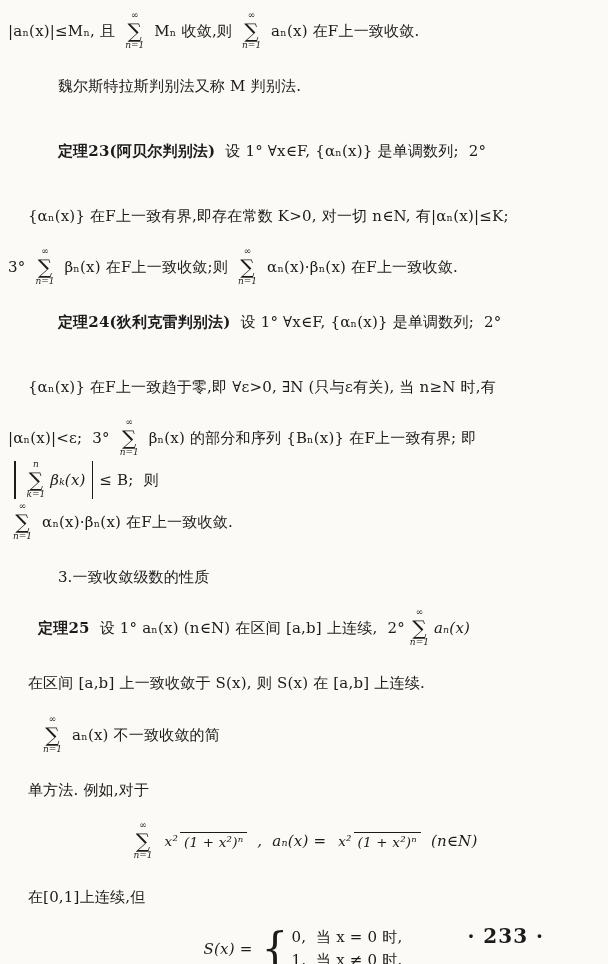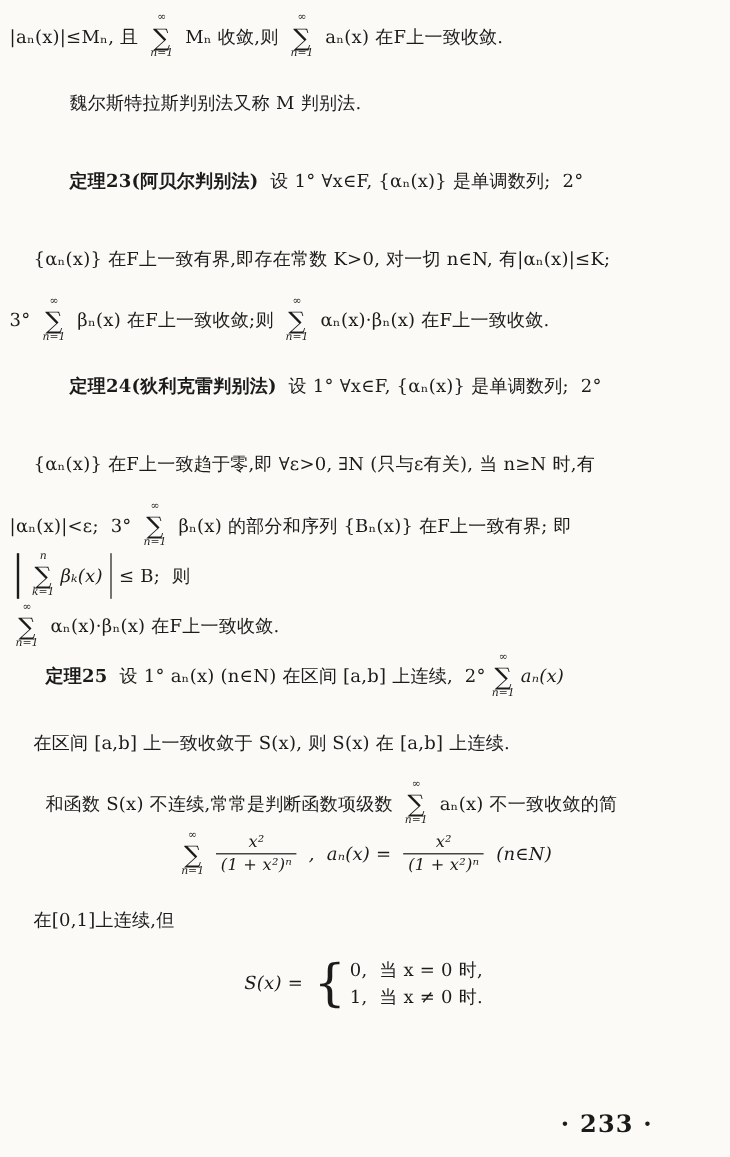--- a/index.html
+++ b/index.html
@@ -22,21 +22,21 @@
   .plain { display:block; min-height:27px; padding-top:4px; box-sizing:border-box; }
   .ind { padding-left:30px; }
   .center { justify-content:center; }
   .b { font-weight:bold; }
   .m { font-style:italic; }
   
   .sum { display:inline-flex; flex-direction:column; align-items:center; line-height:1; margin:1px 5px; flex:0 0 auto; }
   .sum .lim { font-size:9px; font-style:italic; line-height:1.1; letter-spacing:0; }
   .sum .sig { font-size:20px; line-height:1; margin:0; }
   
-  .frac { display:inline-flex; flex-direction:column; align-items:center; margin:0 5px; font-style:italic; font-size:13.5px; line-height:1.25; flex:0 0 auto; }
+  .frac { display:inline-flex; flex-direction:row; align-items:center; margin:0 5px; font-style:italic; font-size:13.5px; line-height:1.25; flex:0 0 auto; }
   .frac .den { border-top:1.3px solid #1b1b1b; padding:1px 4px 0 4px; }
   .frac .num { padding:0 2px; }
   
   .cases { display:inline-flex; align-items:center; margin-left:4px; }
   .cases .brace { font-size:42px; line-height:0.85; font-weight:400; margin-right:3px; }
   .cases .crows { display:inline-flex; flex-direction:column; gap:3px; font-size:15px; }
   
   .vbar { display:inline-block; width:1.6px; height:38px; background:#1b1b1b; margin:0 6px; flex:0 0 auto; }
   .footer {
     position:absolute; right:64px; bottom:16px;
@@ -96,38 +96,43 @@
     <span class="m">βₖ(x)</span>
     <span class="vbar"></span>
     <span>≤ B;  则</span>
   </div>
 
   <div class="line">
     <span class="sum"><span class="lim">∞</span><span class="sig">∑</span><span class="lim">n=1</span></span>
     <span> αₙ(x)·βₙ(x) 在F上一致收敛.</span>
   </div>
 
+  <div class="line plain ind">
+    <span>3.一致收敛级数的性质</span>
+  </div>
 
   <div class="line ind">
     <span class="b">定理25</span>
     <span>  设 1° aₙ(x) (n∈N) 在区间 [a,b] 上连续,  2°</span>
     <span class="sum"><span class="lim">∞</span><span class="sig">∑</span><span class="lim">n=1</span></span>
     <span class="m">aₙ(x)</span>
   </div>
 
   <div class="line plain">
     <span>在区间 [a,b] 上一致收敛于 S(x), 则 S(x) 在 [a,b] 上连续.</span>
   </div>
 
   <div class="line ind">
-    <span>和函数 S(x) 不连续,常常是判断函数项级数 </span>
     <span class="sum"><span class="lim">∞</span><span class="sig">∑</span><span class="lim">n=1</span></span>
     <span> aₙ(x) 不一致收敛的简</span>
   </div>
 
+  <div class="line plain">
+    <span>单方法. 例如,对于</span>
+  </div>
 
   <div class="line center">
     <span class="sum"><span class="lim">∞</span><span class="sig">∑</span><span class="lim">n=1</span></span>
     <span class="frac"><span class="num">x²</span><span class="den">(1 + x²)ⁿ</span></span>
     <span class="m"> ,  aₙ(x) = </span>
     <span class="frac"><span class="num">x²</span><span class="den">(1 + x²)ⁿ</span></span>
     <span class="m"> (n∈N)</span>
   </div>
 
   <div class="line plain">

